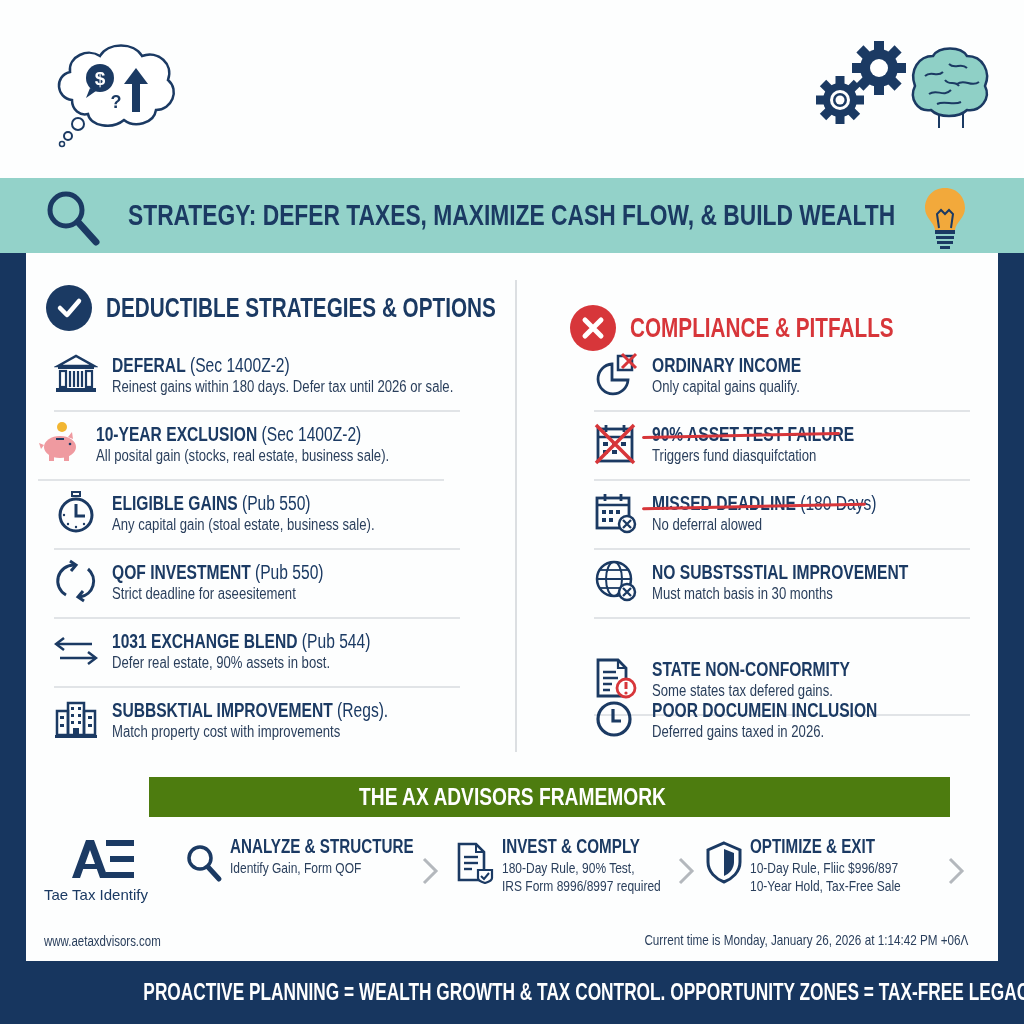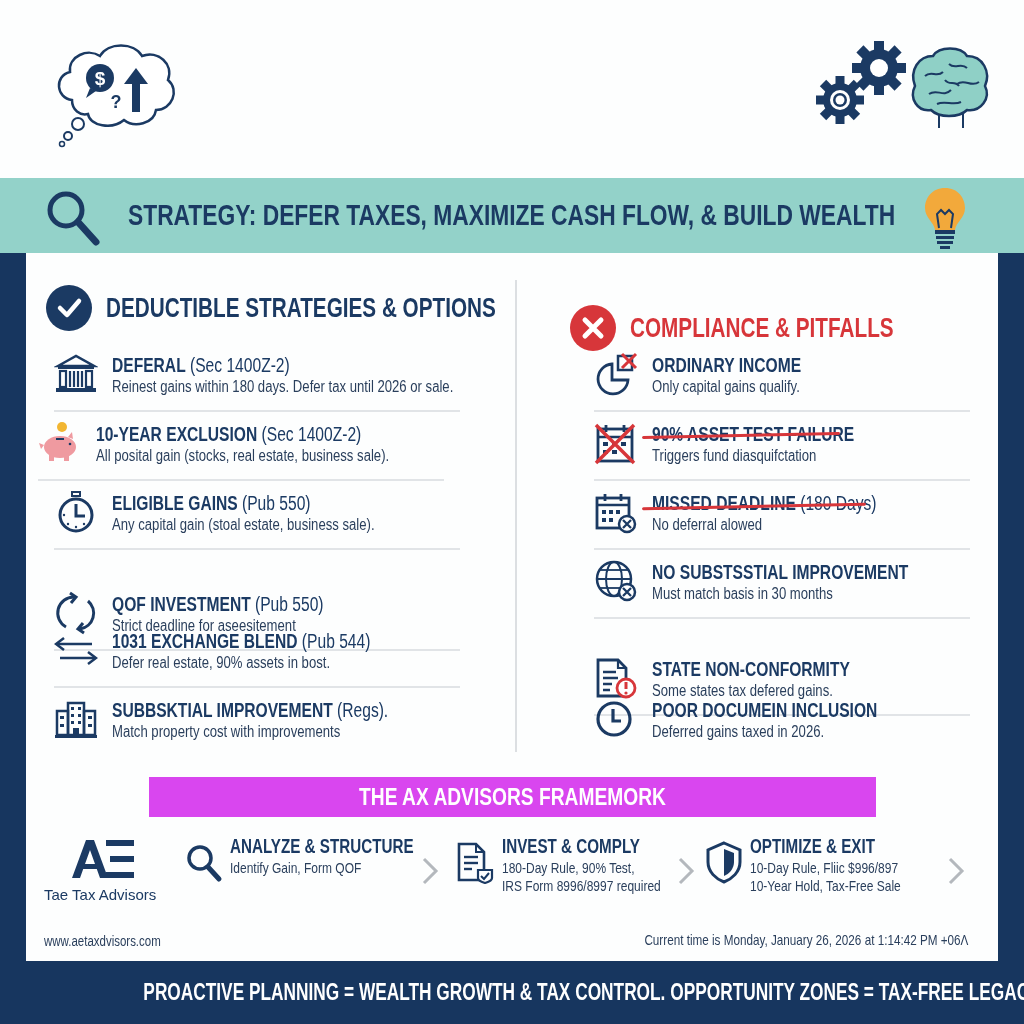--- a/index.html
+++ b/index.html
@@ -61,21 +61,21 @@
     .item .title span.ref { font-weight: 400; }
     .item .desc {
       position: absolute; left: 58px; top: 35px; white-space: nowrap;
       font-size: 16px; line-height: 20px; color: #2a3f5c;
       transform: scaleX(0.82); transform-origin: left center;
     }
     .item .rule { position: absolute; left: 0; bottom: -2px; height: 2px; background: #e1e4e7; }
     .strike-line { position: absolute; height: 3px; background: #d7363a; transform: rotate(-1.2deg); border-radius: 2px; }
 
     
-    .fw-bar { position: absolute; left: 149px; top: 777px; width: 727px; height: 40px; background: #d946ef; }
+    .fw-bar { position: absolute; left: 149px; top: 777px; width: 801px; height: 40px; background: #4d7c0f; }
     .fw-bar-text {
       position: absolute; left: 0; top: 0; width: 727px; text-align: center;
       font-weight: 700; font-size: 24px; line-height: 40px; color: #ffffff; white-space: nowrap;
       transform: scaleX(0.8); transform-origin: center center;
     }
     .logo { position: absolute; left: 44px; top: 838px; width: 120px; height: 70px; }
     .logo-mark { position: absolute; left: 26px; top: 0; width: 66px; height: 42px; }
     .logo-name {
       position: absolute; left: 0; top: 48px; width: 130px; white-space: nowrap;
       font-size: 15px; line-height: 18px; color: #1b3a63;
@@ -251,21 +251,21 @@
         <circle cx="10" cy="25" r="1.2"></circle>
         <circle cx="14" cy="34" r="1.2"></circle>
         <circle cx="30" cy="34" r="1.2"></circle>
       </g>
   </svg>
   <div class="title"><b>ELIGIBLE GAINS</b> <span class="ref">(Pub 550)</span></div>
   <div class="desc">Any capital gain (stoal estate, business sale).</div>
   <div class="rule" style="width:406px;"></div>
 </div>
 
-<div class="item" style="left:54px; top:549px; width:406px;margin-top:32px;">
+<div class="item" style="left:54px; top:549px; width:406px;">
   <svg class="icon-box" viewBox="0 0 44 44">
     <path d="M20 6 A16 16 0 0 0 12 36" fill="none" stroke="#1b3a63" stroke-width="3"></path>
     <path d="M16 2 L22 6 L17 12" fill="none" stroke="#1b3a63" stroke-width="3"></path>
     <path d="M26 38 A16 16 0 0 0 34 10" fill="none" stroke="#1b3a63" stroke-width="3"></path>
     <path d="M30 42 L24 38 L29 32" fill="none" stroke="#1b3a63" stroke-width="3"></path>
   </svg>
   <div class="title"><b>QOF INVESTMENT</b> <span class="ref">(Pub 550)</span></div>
   <div class="desc">Strict deadline for aseesitement</div>
   <div class="rule" style="width:406px;"></div>
 </div>
@@ -408,21 +408,21 @@
 </div>
 
 <div class="logo">
   <svg class="logo-mark" viewBox="0 0 66 42">
     <path d="M2 40 L16 2 L24 2 L38 40 L30 40 L20 12 L10 40 Z" fill="#1b3a63"></path>
     <rect x="12" y="26" width="16" height="5" fill="#1b3a63"></rect>
     <rect x="36" y="2" width="28" height="6" fill="#1b3a63"></rect>
     <rect x="40" y="18" width="24" height="6" fill="#1b3a63"></rect>
     <rect x="36" y="34" width="28" height="6" fill="#1b3a63"></rect>
   </svg>
-  <div class="logo-name">Tae Tax Advisors</div>
+  <div class="logo-name">Tae Tax Identify</div>
 </div>
 
 <div class="step" style="left:184px; width:230px;">
   <svg class="s-icon" viewBox="0 0 40 44">
     <circle cx="16" cy="18" r="11" fill="none" stroke="#1b3a63" stroke-width="3.5"></circle>
     <line x1="24" y1="27" x2="35" y2="39" stroke="#1b3a63" stroke-width="5" stroke-linecap="round"></line>
   </svg>
   <div class="s-title">ANALYZE &amp; STRUCTURE</div>
   <div class="s-desc">Identify Gain, Form QOF</div>
 </div>

